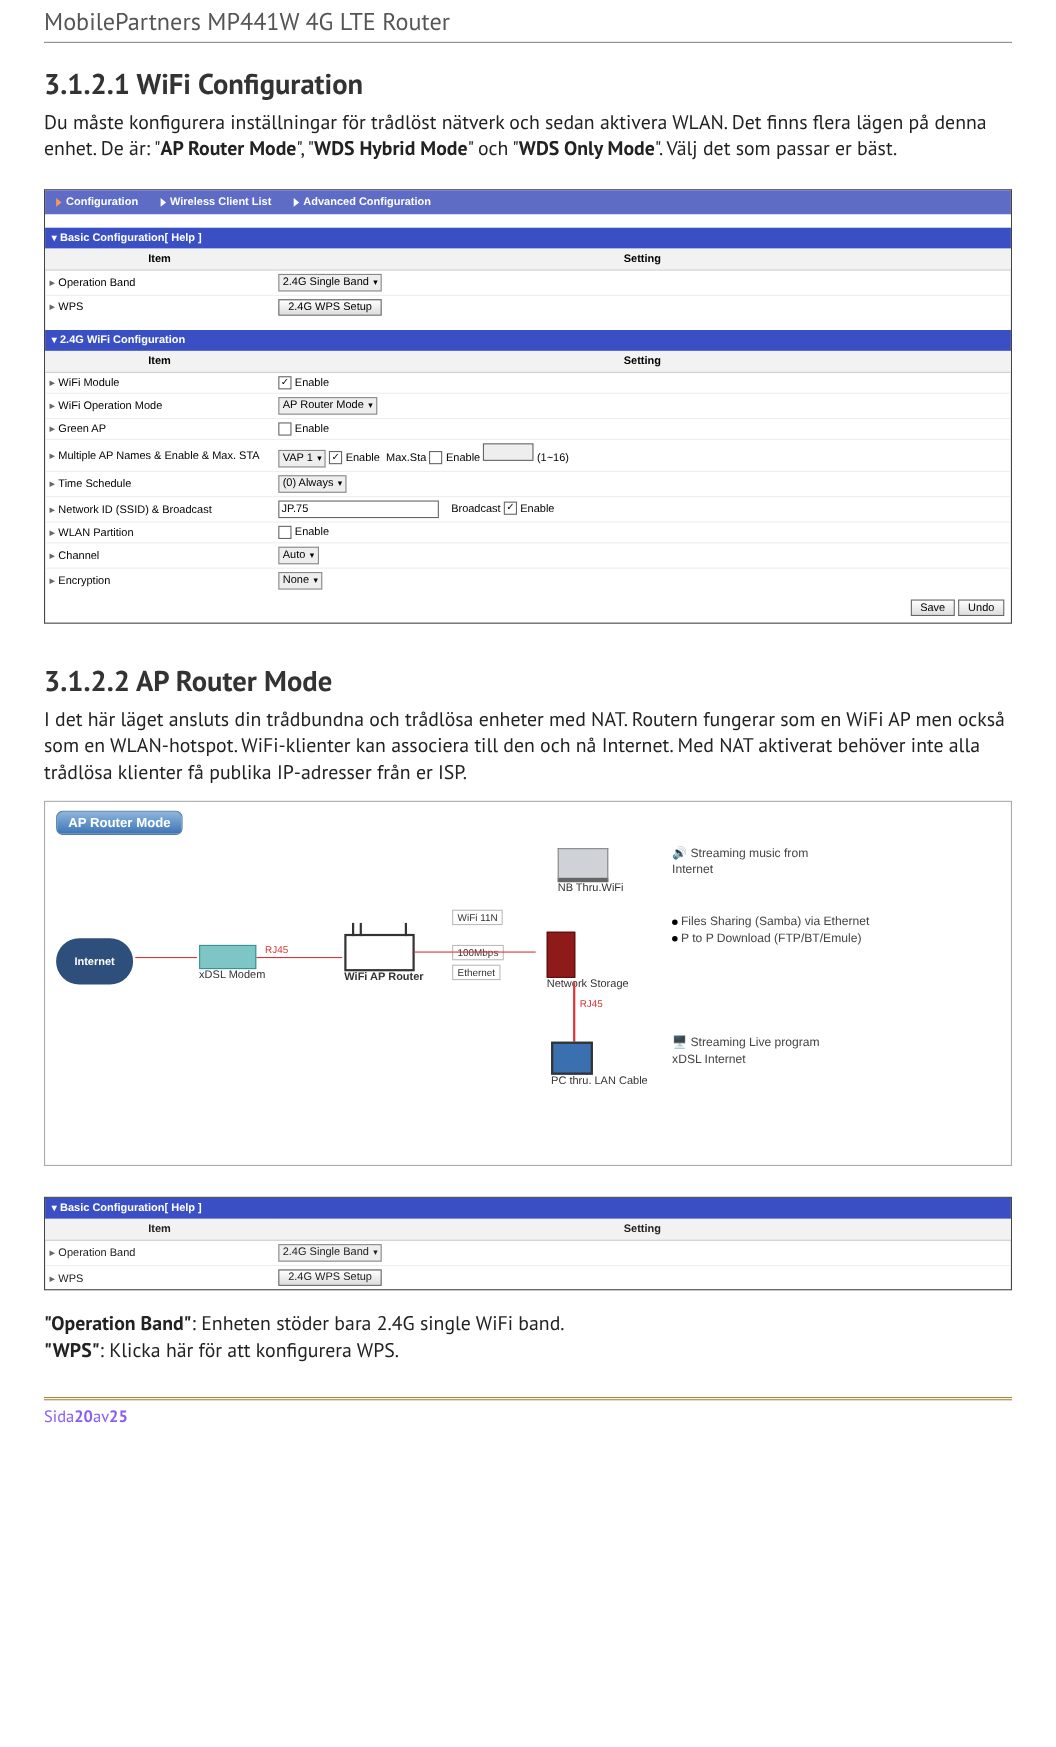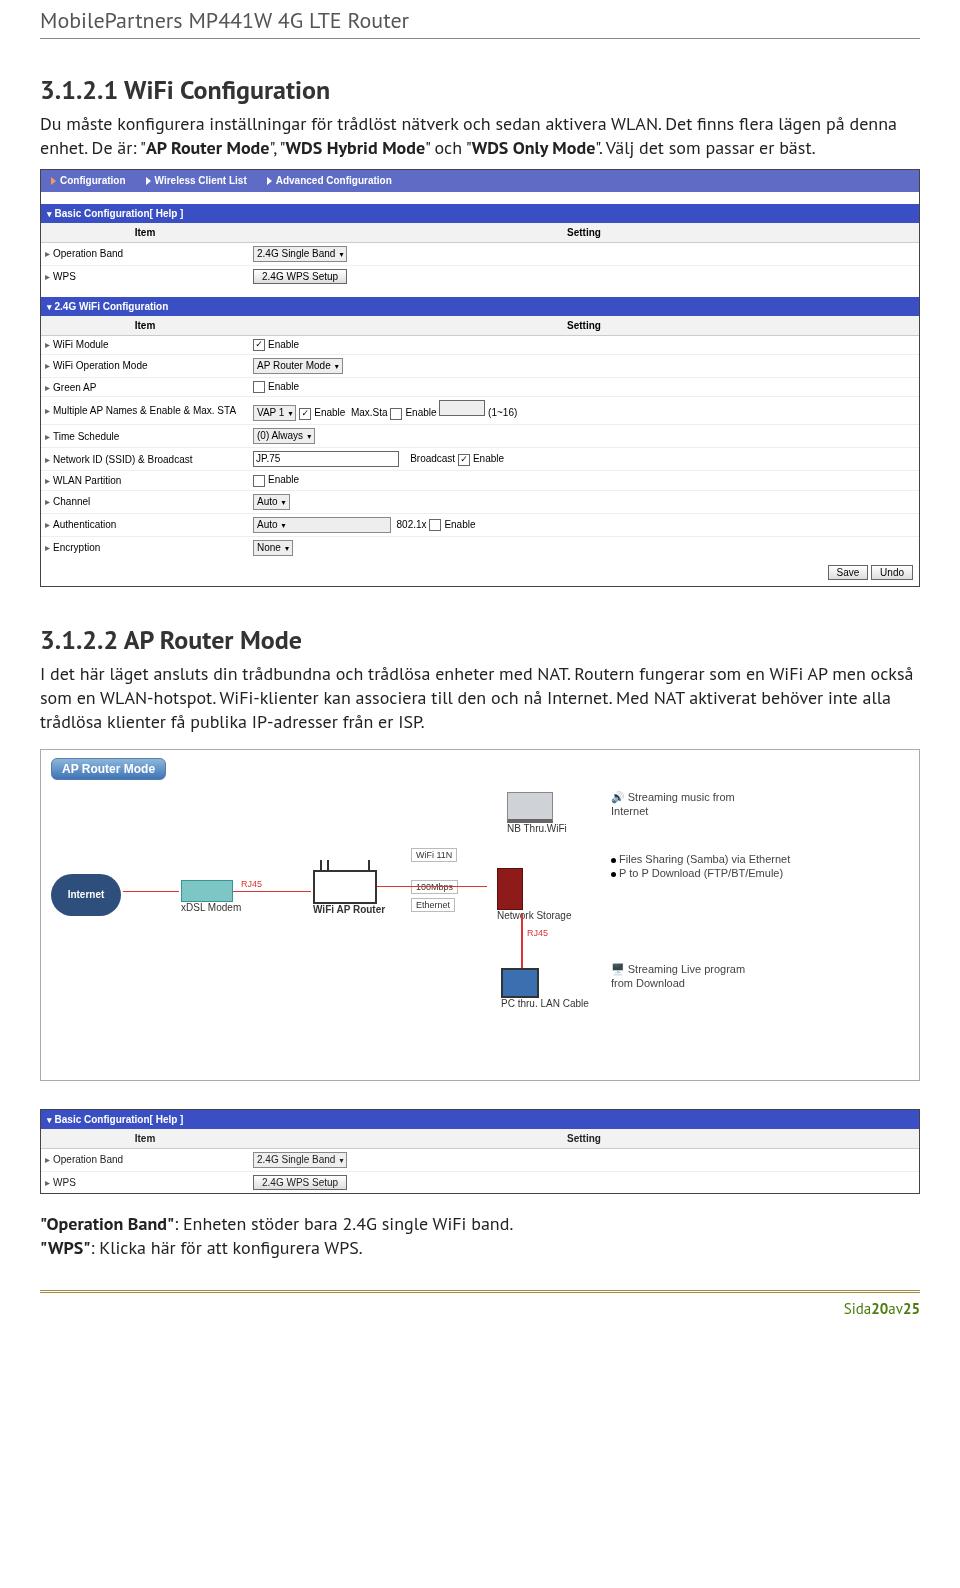--- a/index.html
+++ b/index.html
@@ -1,21 +1,21 @@
 <!DOCTYPE html>
 <html><head>
 <meta charset="utf-8">
 <style>
 html,body{margin:0;padding:0;background:#fff;font-family:"Segoe UI","PT Sans",Arial,sans-serif;color:#222;width:960px}
 .page{padding:0 40px 20px 40px}
-.doc-title{border-bottom:1px solid #888;padding:6px 0 4px 0;font-size:22px;color:#555;margin-bottom:34px}
+.doc-title{border-bottom:1px solid #888;padding:6px 0 4px 0;font-size:22px;color:#555;margin-bottom:21px}
 .h-sec{font-size:26px;font-weight:700;color:#333;margin:14px 0 6px 0}
 .body-text{font-size:18px;line-height:1.35;color:#222}
 .body-text b{font-weight:700}
-.shot1{border:1px solid #444;margin:8px 0 36px 0;font-family:Tahoma,Arial,sans-serif;font-size:10px;color:#000;background:#fff}
+.shot1{border:1px solid #444;margin:24px 0 36px 0;font-family:Tahoma,Arial,sans-serif;font-size:10px;color:#000;background:#fff}
 .tabs{background:#5e6cc5;display:flex;align-items:center;height:22px}
 .tab{display:flex;align-items:center;color:#fff;font-weight:700;padding:0 10px;font-size:10px}
 .tab-arrow{width:0;height:0;border-top:4px solid transparent;border-bottom:4px solid transparent;border-left:5px solid #fff;margin-right:4px}
 .tab.active .tab-arrow{border-left-color:#f6985a}
 .section-hdr{background:#3b4fc4;color:#fff;padding:4px 6px;display:flex;justify-content:flex-start;font-size:10px;font-weight:700}
 .section-hdr .caret{display:inline-block;margin-right:3px;font-size:9px}
 .tbl{width:100%;border-collapse:collapse;font-size:10px}
 .tbl th{background:#f2f2f2;font-weight:700;padding:4px;text-align:center;border-bottom:1px solid #ccc}
 .tbl td{padding:3px 4px;border-top:1px solid #eee}
 .tbl td.lab{width:180px}
@@ -39,21 +39,21 @@
 .icon-router .ant.a1{left:5px}.icon-router .ant.a2{left:12px}.icon-router .ant.a3{right:5px}
 .icon-nas{width:24px;height:40px;background:#8e1a1a;border:1px solid #5a0e0e}
 .icon-laptop{width:44px;height:26px;background:#cfd3d7;border:1px solid #888;border-bottom:4px solid #666}
 .icon-pc{width:34px;height:26px;background:#3a6fb0;border:2px solid #333}
 .wire{position:absolute;height:1px;background:#d33}
 .wire-label{position:absolute;font-size:9px;color:#d33}
 .dot{position:absolute;width:5px;height:5px;background:#000;border-radius:50%}
 .wifi-box{position:absolute;border:1px solid #bbb;background:#fff;font-size:9px;padding:1px 4px}
 .side-txt{position:absolute;font-size:11px;color:#444;line-height:1.3}
 .shot2{border:1px solid #444;margin:4px 0 18px 0;font-family:Tahoma,Arial;font-size:10px}
-.footer{display:flex;justify-content:flex-end;align-items:center;border-top:3px double #a08a3c;margin-top:30px;padding-top:6px;font-size:15px;color:#4d7c0f}
+.footer{display:flex;justify-content:flex-start;align-items:center;border-top:3px double #a08a3c;margin-top:30px;padding-top:6px;font-size:15px;color:#8b5cf6}
 .footer b{font-weight:700}
 </style>
 </head>
 <body>
 
 <div class="page">
   <div class="doc-title">MobilePartners MP441W 4G LTE Router</div>
 
   <div class="h-sec">3.1.2.1 WiFi Configuration</div>
   <div class="body-text">
@@ -141,26 +141,20 @@
           </tr>
       <tr>
             <td class="lab"><span class="rowmark">▸</span><span>WLAN Partition</span></td>
           <td><span class="cb"></span><span>Enable</span></td>
           </tr>
       <tr>
             <td class="lab"><span class="rowmark">▸</span><span>Channel</span></td>
           <td><span class="select"><span>Auto</span><span class="dd">▾</span></span></td>
           </tr>
       <tr>
-            <td class="lab"><span class="rowmark">▸</span><span>Authentication</span></td>
-          <td><span class="select" style="min-width:130px"><span>Auto</span><span class="dd">▾</span></span>
-              &nbsp;<span>802.1x</span>
-              <span class="cb"></span><span>Enable</span></td>
-          </tr>
-      <tr>
             <td class="lab"><span class="rowmark">▸</span><span>Encryption</span></td>
           <td><span class="select"><span>None</span><span class="dd">▾</span></span></td>
           </tr>
     </tbody>
       </table>
     <div class="btnsrow">
       <span class="btn">Save</span>
       <span class="btn">Undo</span>
     </div>
   </div>
@@ -214,21 +208,21 @@
       </div>
 
       <div class="side-txt" style="left:560px;top:4px;width:150px">
         <span>🔊</span> <span>Streaming music from Internet</span>
       </div>
       <div class="side-txt" style="left:560px;top:66px;width:200px">
         <span class="dot" style="position:static;display:inline-block"></span> <span>Files Sharing (Samba) via Ethernet</span><br>
         <span class="dot" style="position:static;display:inline-block"></span> <span>P to P Download (FTP/BT/Emule)</span>
       </div>
       <div class="side-txt" style="left:560px;top:176px;width:150px">
-        <span>🖥️</span> <span>Streaming Live program from Download</span>
+        <span>🖥️</span> <span>Streaming Live program xDSL Internet</span>
       </div>
     </div>
   </div>
 
   <div class="shot2">
     <div class="section-hdr">
       <span><span class="caret">▾</span><span>Basic Configuration</span></span>
       <span class="help">[ Help ]</span>
     </div>
     <table class="tbl">

